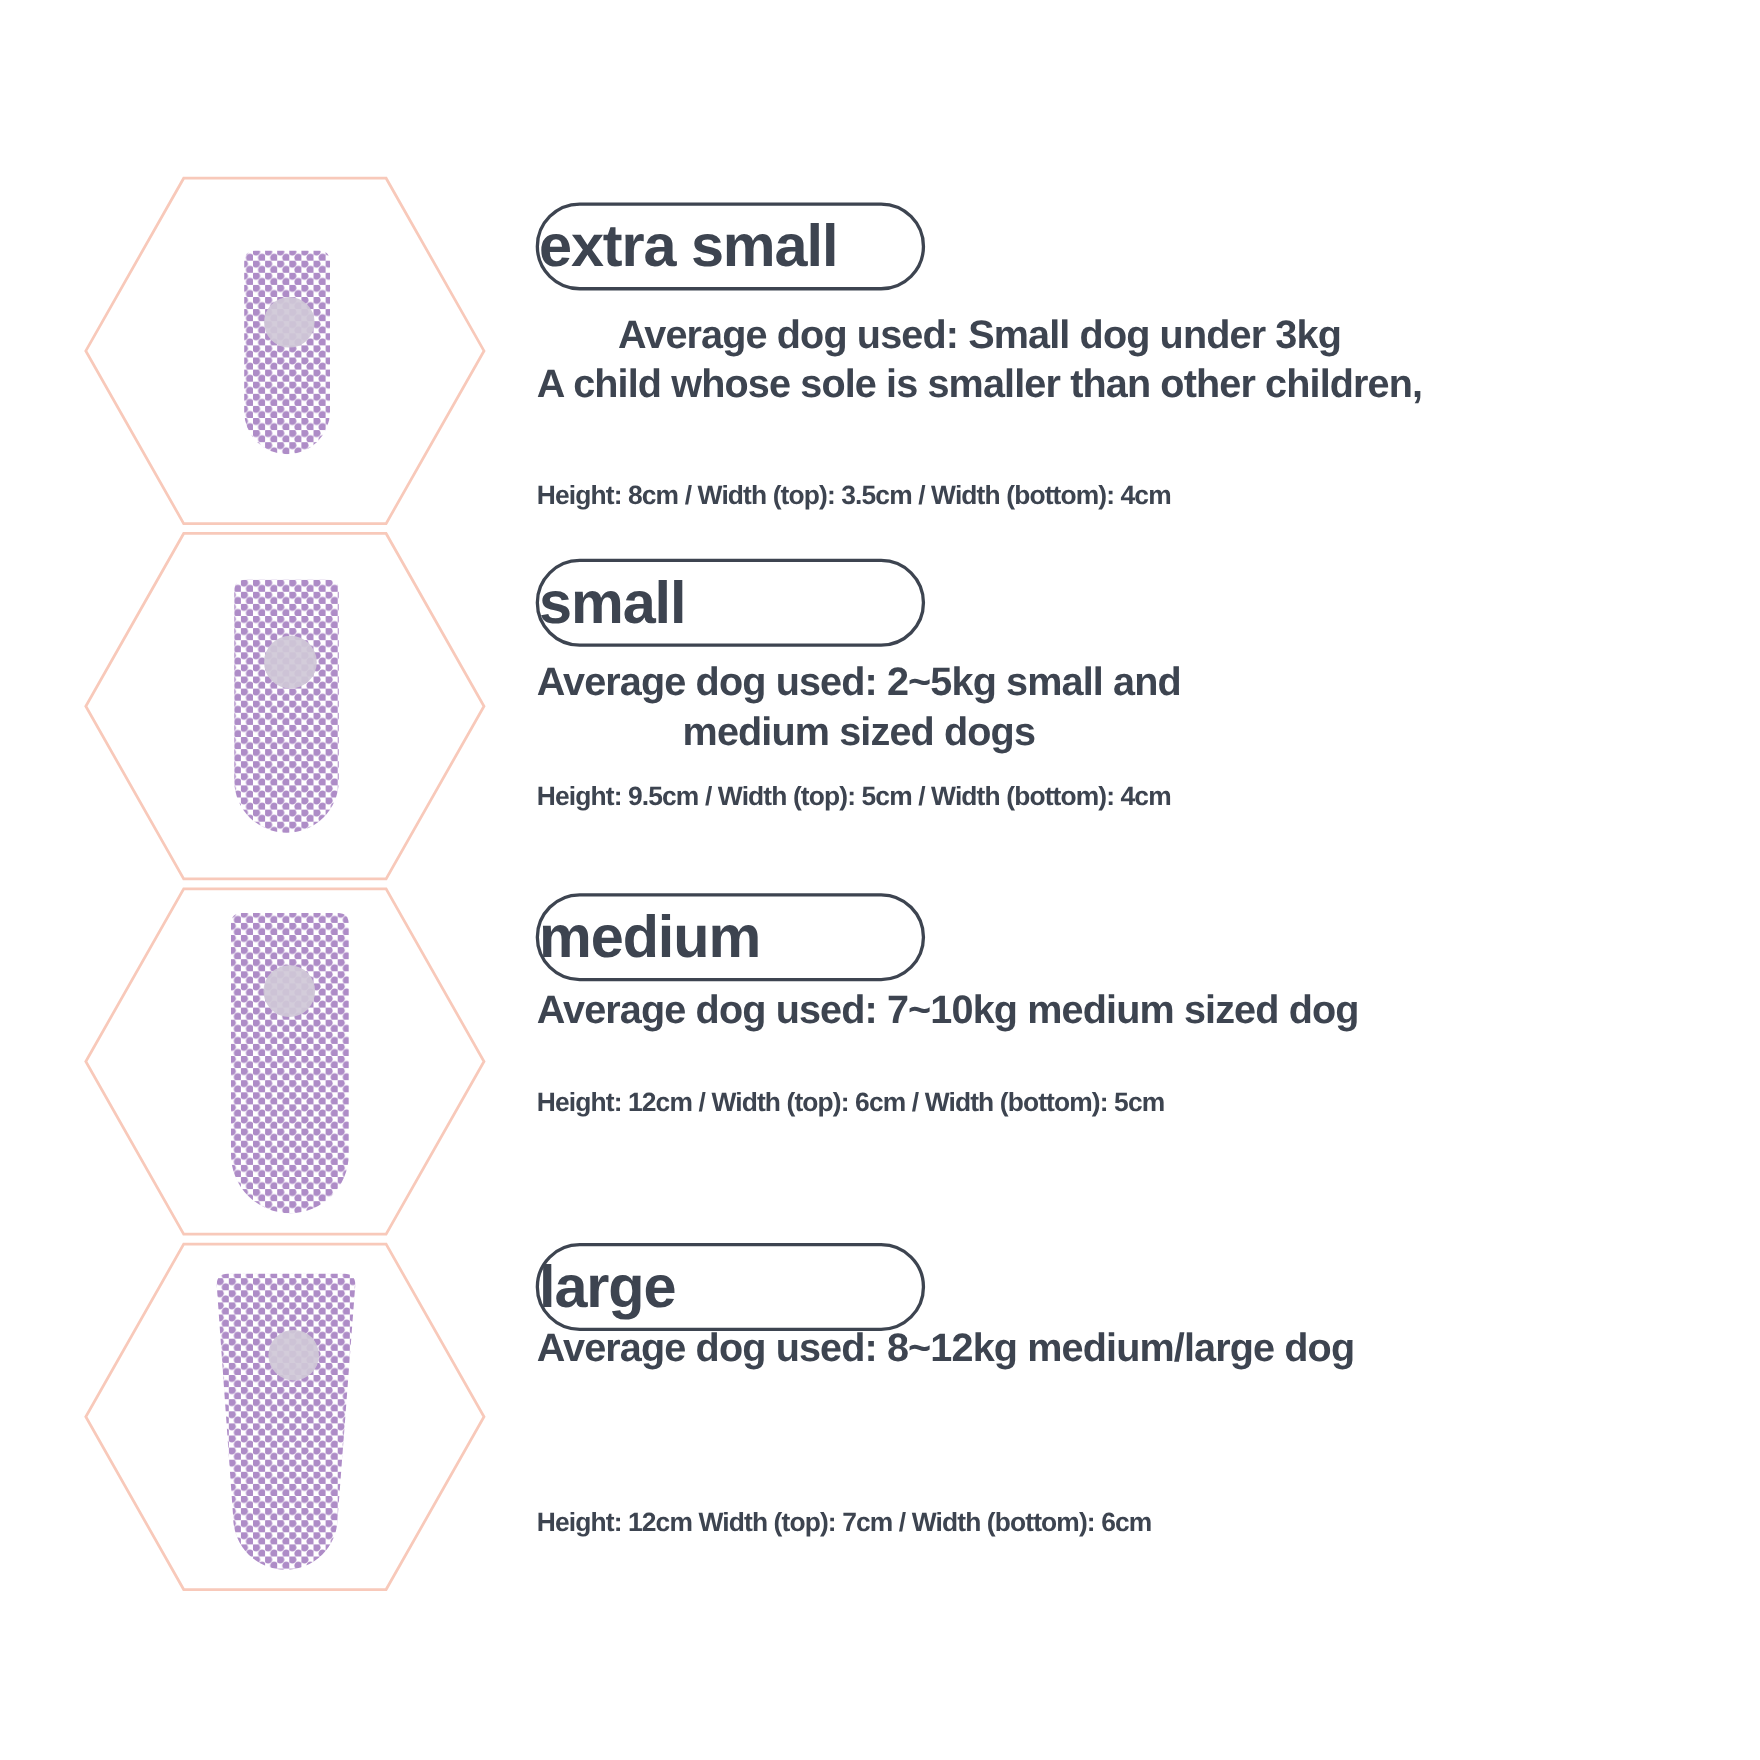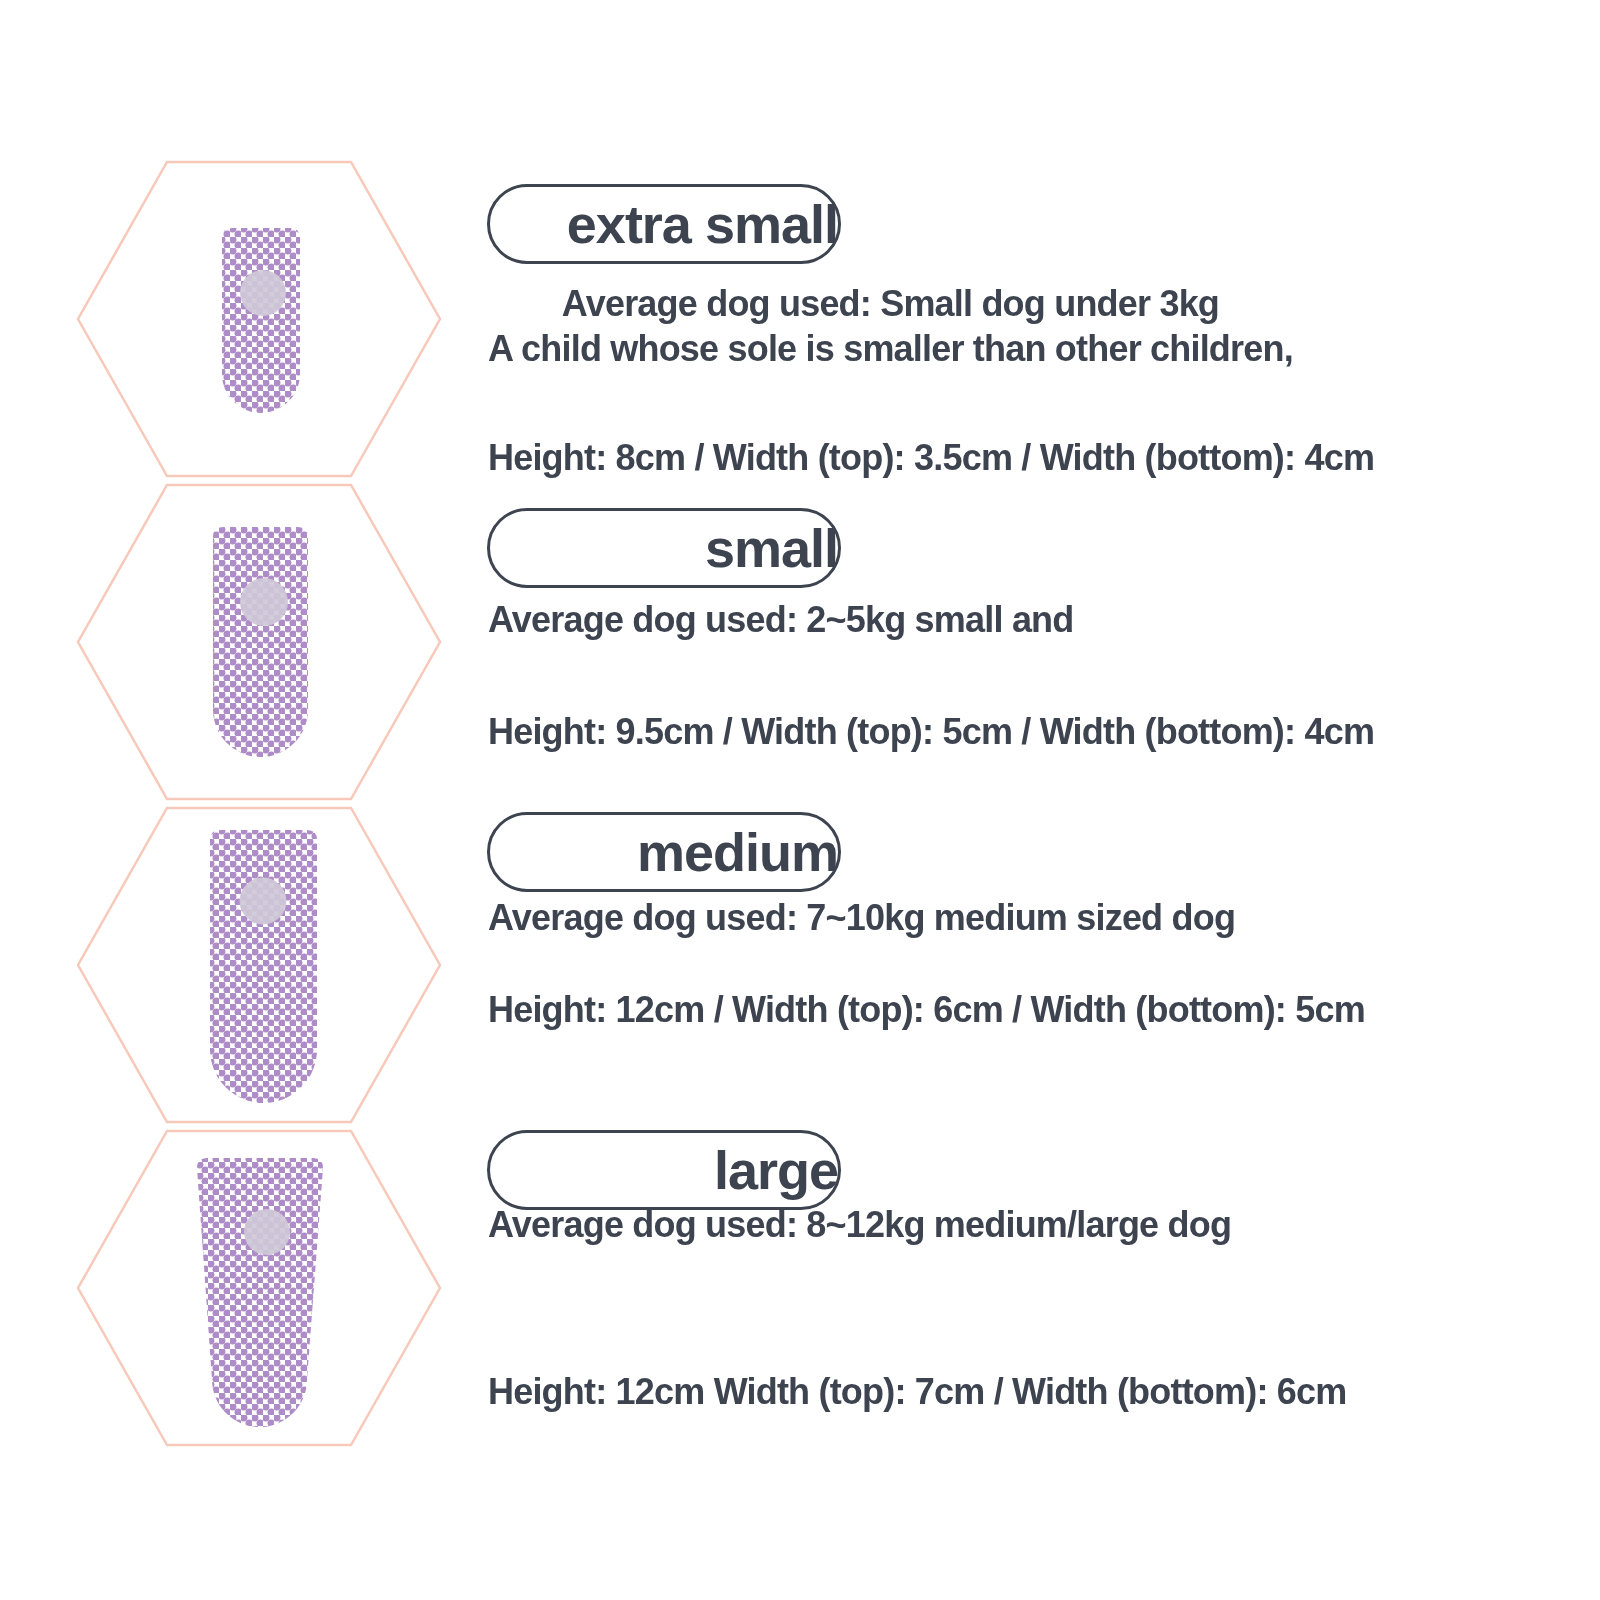--- a/index.html
+++ b/index.html
@@ -24,21 +24,21 @@
   .hex-cell.r3{top:1129px}
   .hex-svg{display:block;width:366px;height:318px;}
   .hexline{fill:none;stroke:var(--hexagon-border);stroke-width:2.5;}
   .dot{fill:var(--sock-purple);}
   .pad{fill:var(--sock-pad);opacity:0.92;}
 
   
   .badge{
     position:absolute;left:487px;width:354px;height:80px;box-sizing:border-box;
     border:3px solid var(--text);border-radius:44px;
-    display:flex;align-items:center;justify-content:flex-end;
+    display:flex;align-items:center;justify-content:flex-start;
     font-size:54px;font-weight:600;letter-spacing:-1px;
   }
   .badge.r0{top:184px}
   .badge.r1{top:508px}
   .badge.r2{top:812px}
   .badge.r3{top:1130px}
 
   
   .desc{
     position:absolute;left:488px;
@@ -47,21 +47,21 @@
     text-align:center;
   }
   .desc.r0{top:281px}
   .desc.r1{top:597px}
   .desc.r2{top:895px}
   .desc.r3{top:1202px}
 
   
   .dims{
     position:absolute;left:488px;
-    font-size:36px;font-weight:600;letter-spacing:-0.8px;white-space:nowrap;
+    font-size:24px;font-weight:600;letter-spacing:-0.8px;white-space:nowrap;
   }
   .dims.r0{top:437px}
   .dims.r1{top:711px}
   .dims.r2{top:989px}
   .dims.r3{top:1371px}
 </style>
 </head>
 <body>
 
 <div class="canvas">
@@ -104,20 +104,21 @@
         <polygon class="hexline" points="91,2 275,2 364,159 275,316 91,316 2,159"></polygon>
         <path fill="url(#chk1)" d="M 147 44 L 222 44 Q 232 44 232 54 L 232 226.5 A 47.5 47.5 0 0 1 137 226.5 L 137 54 Q 137 44 147 44 Z"></path>
         <circle class="pad" cx="188" cy="119" r="24"></circle>
       </svg>
     </div>
     <div class="badge r1">
       <span>small</span>
     </div>
     <div class="desc r1">
       <div>Average dog used: 2~5kg small and</div>
+      <div>medium sized dogs</div>
     </div>
     <div class="dims r1">Height: 9.5cm / Width (top): 5cm / Width (bottom): 4cm</div>
   </section>
 
   <section>
     <div class="hex-cell r2">
       <svg class="hex-svg" viewBox="0 0 366 318">
         <defs>
           <pattern id="chk2" width="11" height="11" patternUnits="userSpaceOnUse">
             <rect width="11" height="11" fill="#ffffff"></rect>

